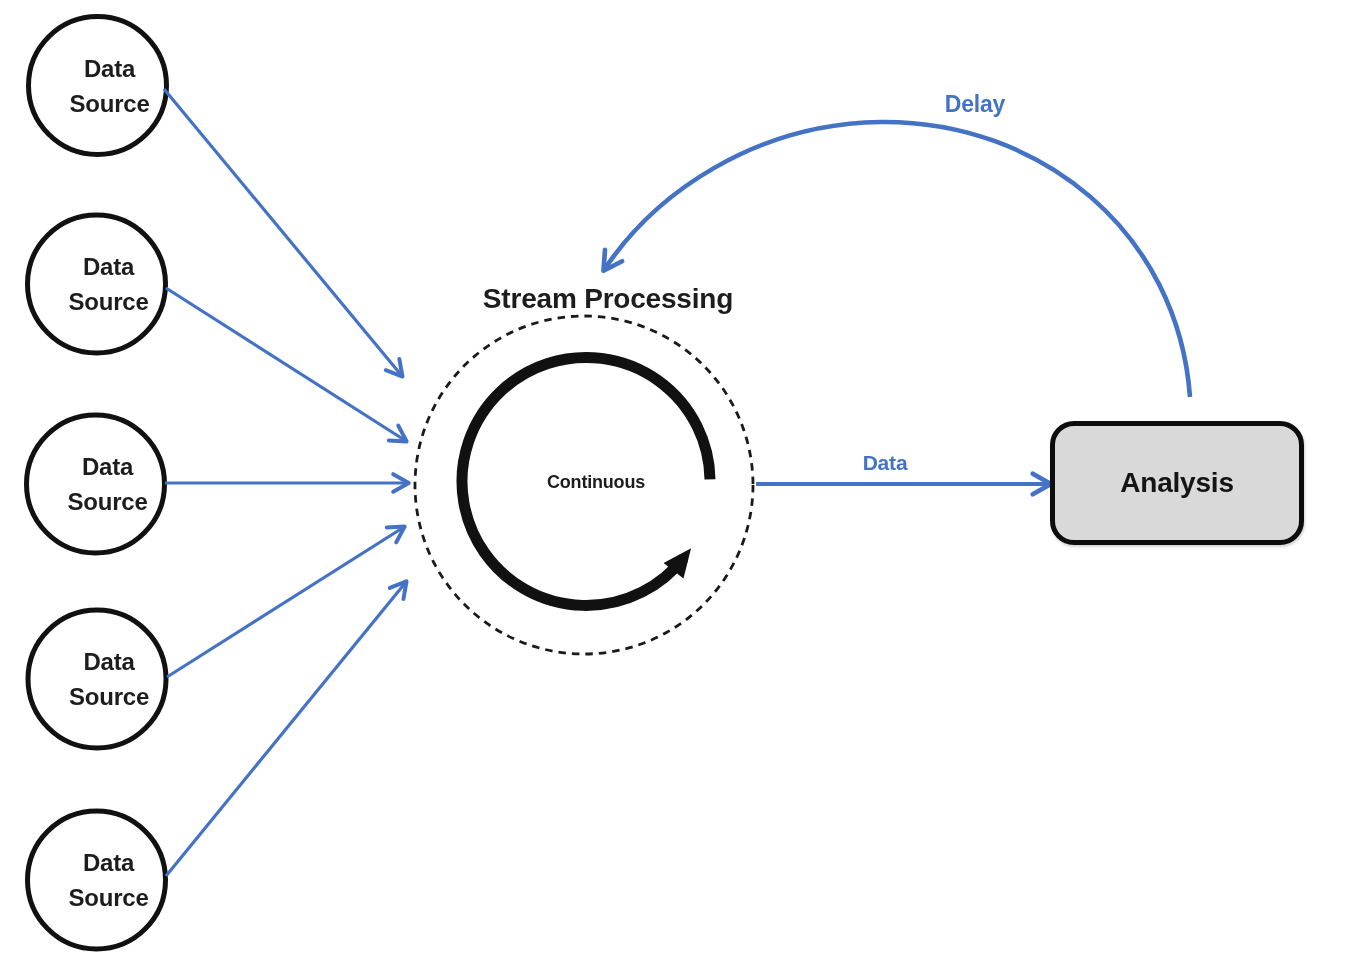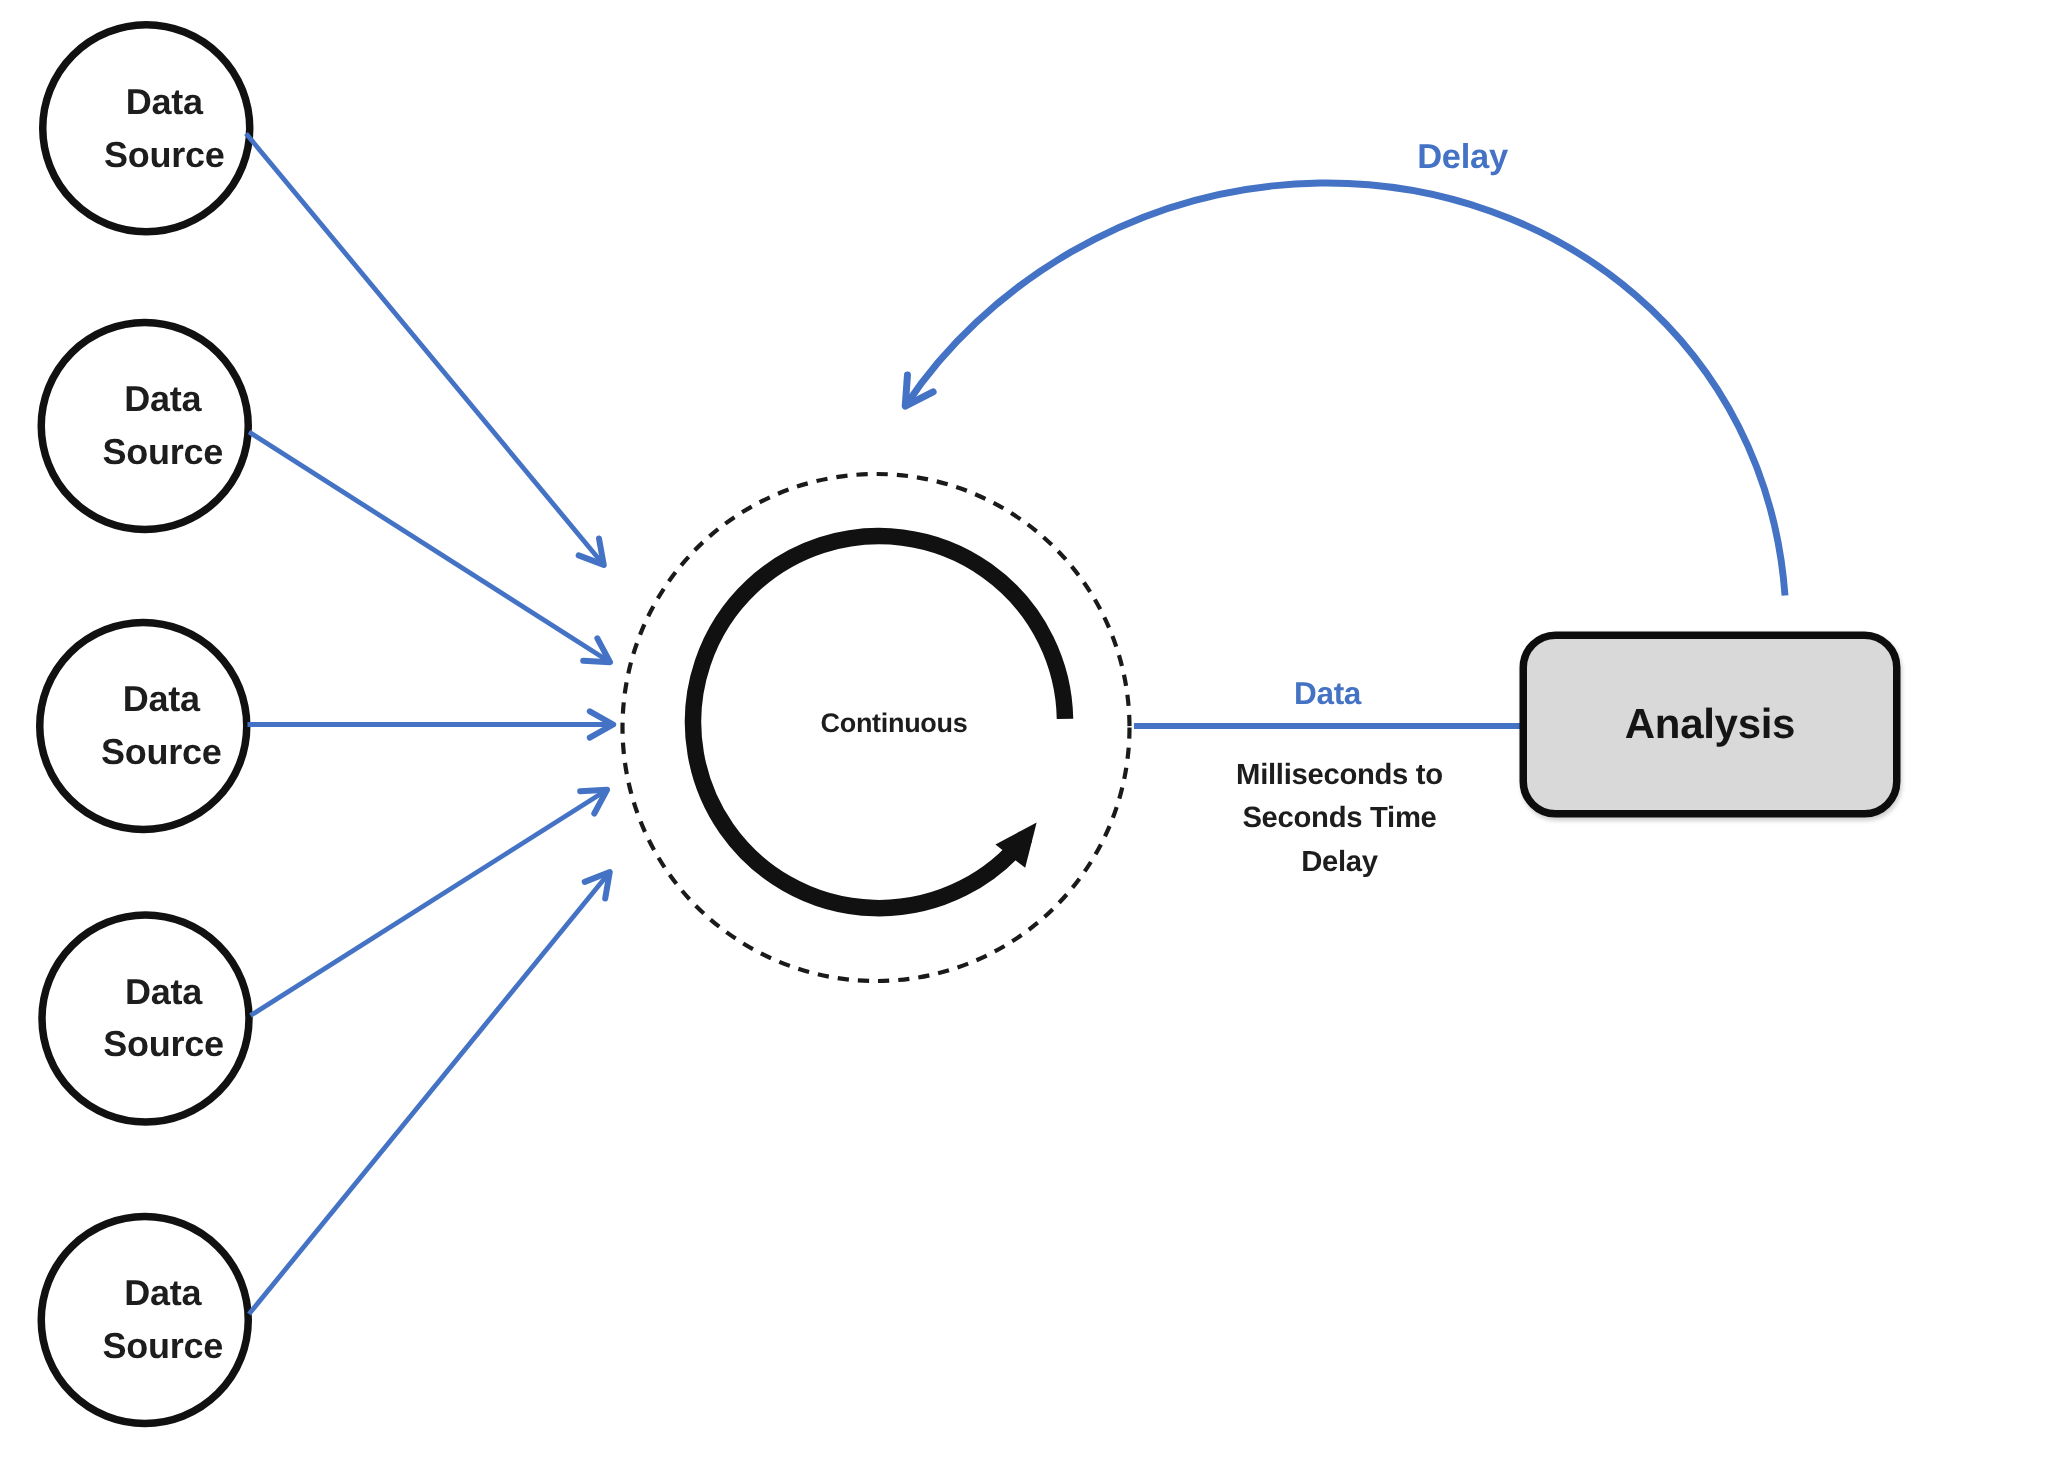--- a/index.html
+++ b/index.html
@@ -49,21 +49,21 @@
   }
   .query-lbl {
     font-size: 23px;
   }
   .delay-lbl {
     font-size: 19.5px;
     line-height: 29px;
   }
   .analysis-box {
     position: absolute;
-    left: 1013px;
+    left: 1050px;
     top: 421px;
     width: 254px;
     height: 124px;
     background: #d9d9d9;
     border: 5.5px solid #0d0d0d;
     border-radius: 24px;
     box-sizing: border-box;
     display: flex;
     align-items: center;
     justify-content: center;
@@ -118,28 +118,26 @@
 Source</div>
   <div class="lbl src-lbl" style="left:96.5px; top:284px;">Data
 Source</div>
   <div class="lbl src-lbl" style="left:95.5px; top:484px;">Data
 Source</div>
   <div class="lbl src-lbl" style="left:97px; top:679px;">Data
 Source</div>
   <div class="lbl src-lbl" style="left:96.5px; top:880px;">Data
 Source</div>
 
+  <div class="lbl hub-title" style="left:596px; top:299px; white-space:nowrap;">Stream Processing</div>
 
   <div class="lbl hub-core" style="left:584px; top:483px;">Continuous</div>
 
   <div class="lbl blue-lbl data-lbl" style="left:873px; top:463px;">Data</div>
 
-  <div class="lbl delay-lbl" style="left:881px; top:546px;">Milliseconds to
-Seconds Time
-Delay</div>
 
   <div class="lbl blue-lbl query-lbl" style="left:963px; top:105px;">Delay</div>
 
   <div class="analysis-box">
     <span class="analysis-lbl">Analysis</span>
   </div>
 
 </div>
 
 </body></html>

